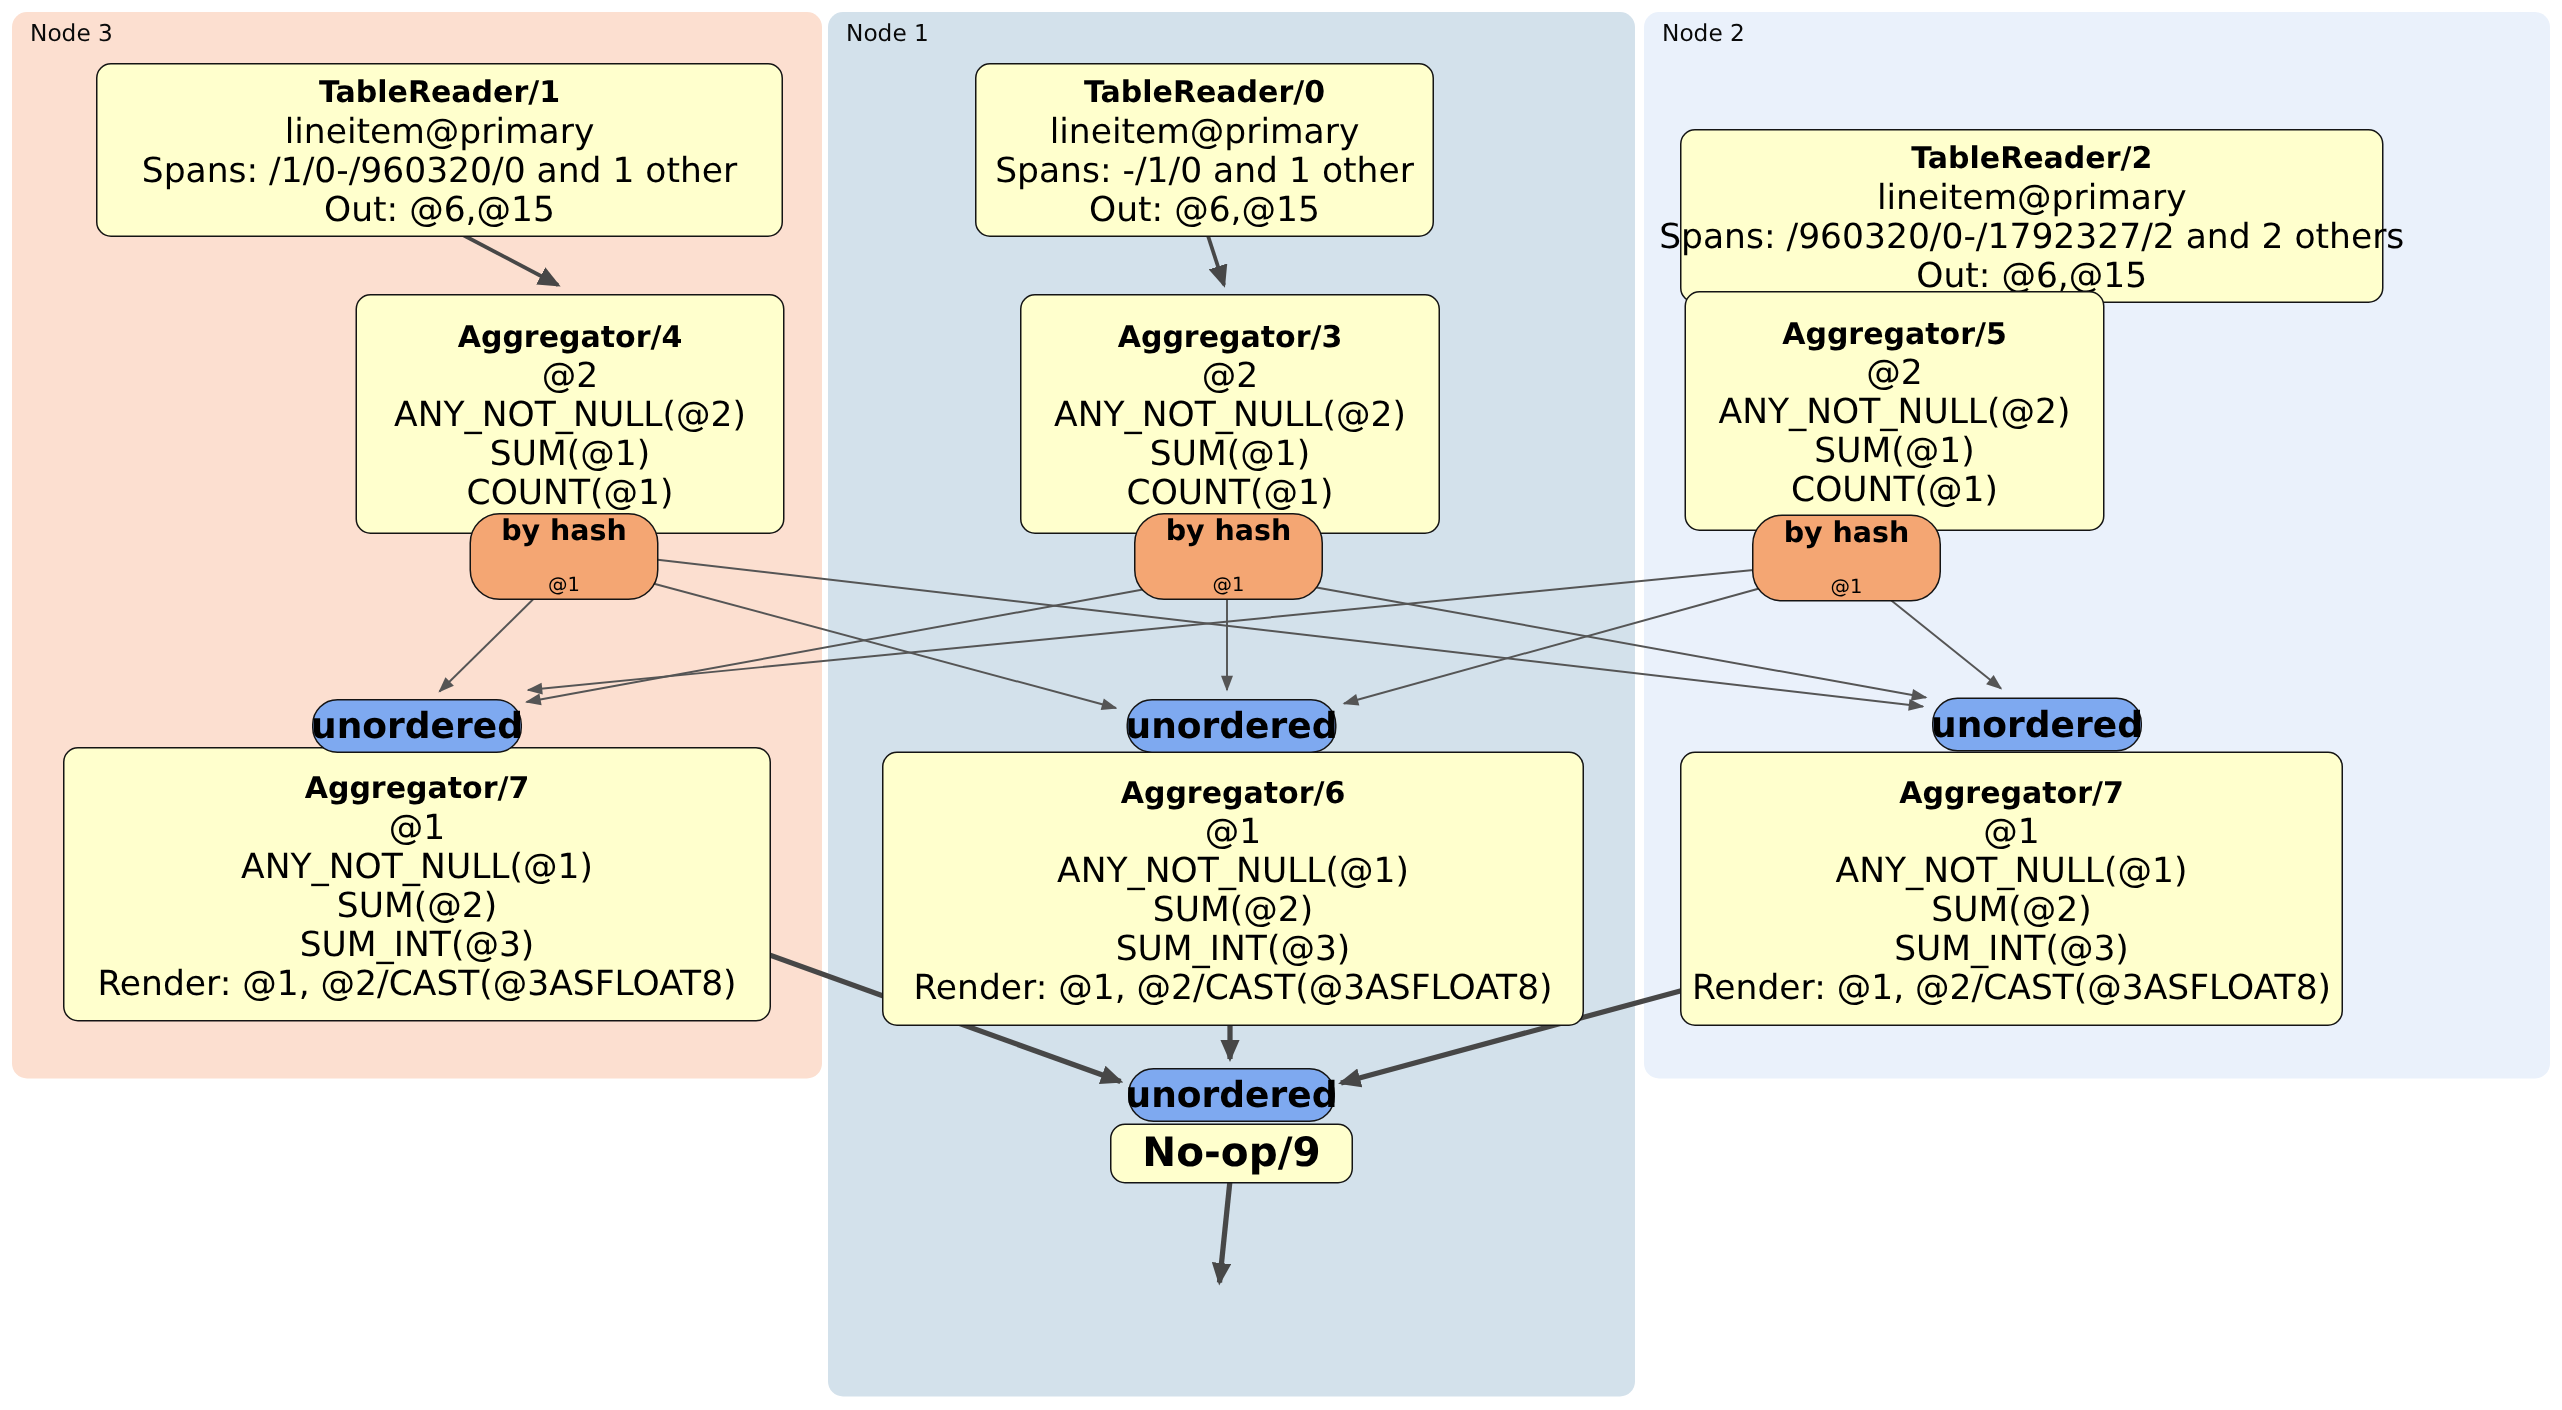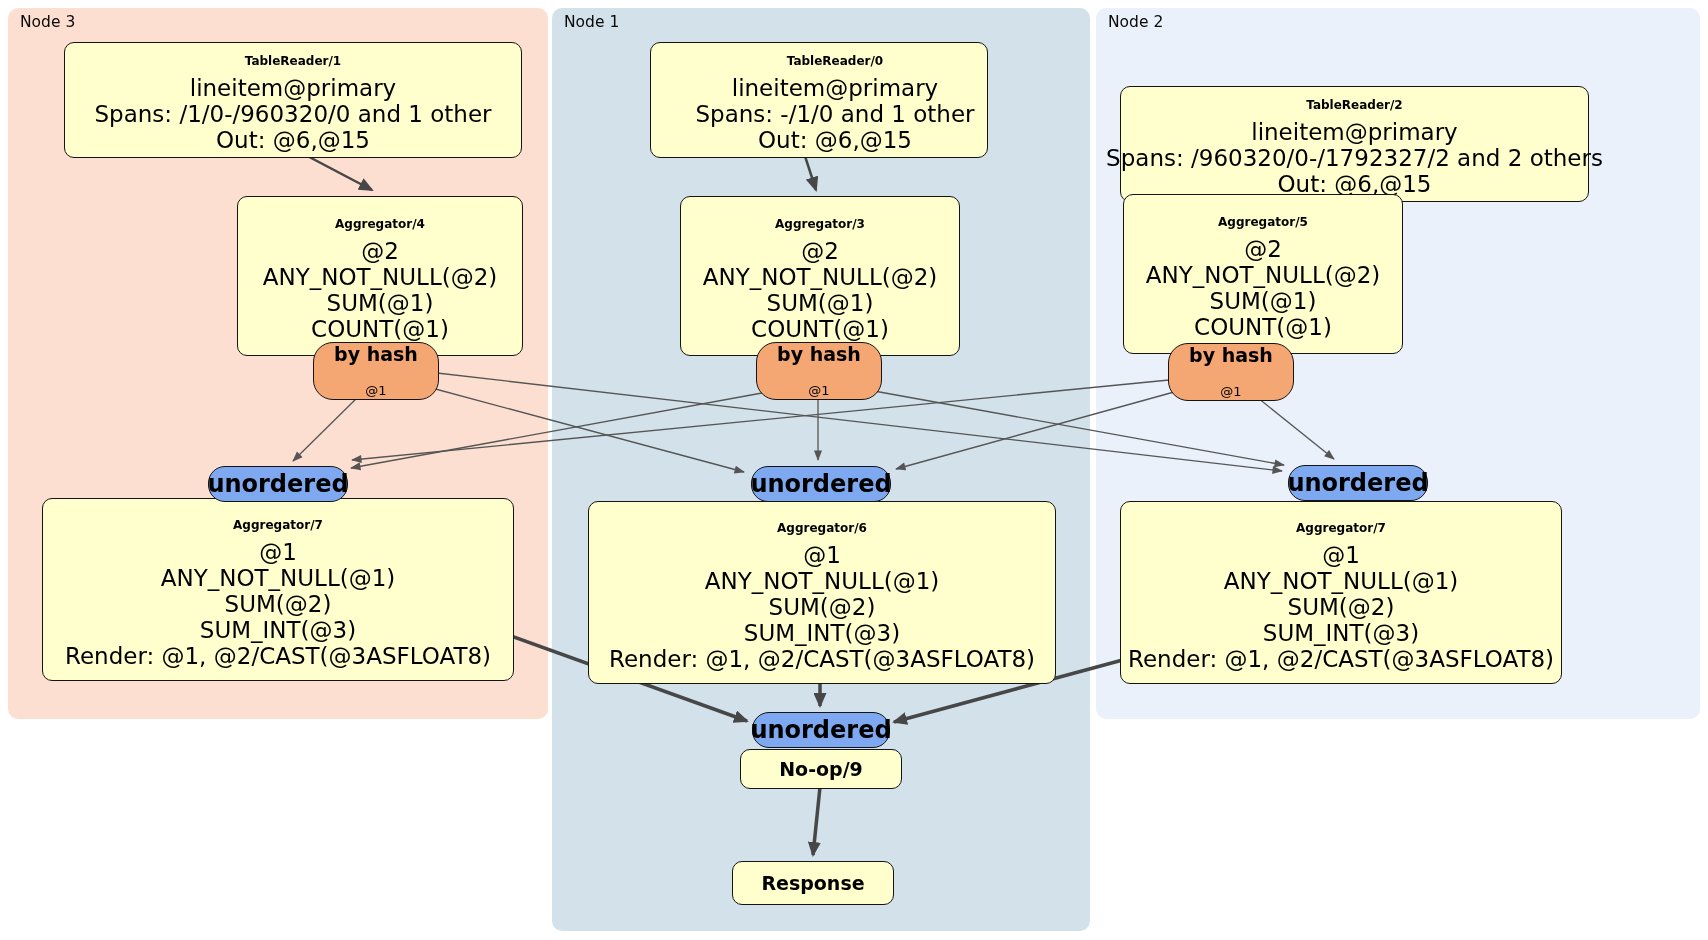--- a/index.html
+++ b/index.html
@@ -12,34 +12,34 @@
   #region-node1{left:552px;top:8px;width:538px;height:923px;background:var(--node1-bg,#d3e1eb);}
   #region-node2{left:1096px;top:8px;width:604px;height:711px;background:var(--node2-bg,#eaf1fb);}
   .region-label{position:absolute;top:5px;left:12px;font-size:15.5px;color:#0a0a0a;}
   #edges{position:absolute;left:0;top:0;z-index:1;}
   .nodebox{
     position:absolute;z-index:2;background:var(--box-bg,#ffffcd);
     border:1.6px solid #141414;border-radius:10px;
     display:flex;flex-direction:column;align-items:center;justify-content:center;
     text-align:center;
   }
-  .box-title{font-weight:bold;font-size:12px;line-height:28px;white-space:nowrap;}
+  .box-title{font-weight:bold;font-size:20px;line-height:28px;white-space:nowrap;}
   .box-line{font-size:23px;line-height:26px;white-space:nowrap;}
   #tr1{left:64px;top:42px;width:456px;height:114px;}
-  #tr0{left:650px;top:42px;width:304px;height:114px;padding-left:32px;}
+  #tr0{left:650px;top:42px;width:304px;height:114px;}
   #tr2{left:1120px;top:42px;width:467px;height:114px;margin-top:44px;}
   #agg4{left:237px;top:196px;width:284px;height:158px;}
   #agg3{left:680px;top:196px;width:278px;height:158px;}
   #agg5{left:1123px;top:194px;width:278px;height:158px;}
   #agg7{left:42px;top:498px;width:470px;height:181px;}
   #agg6{left:588px;top:501px;width:466px;height:181px;}
   #agg8{left:1120px;top:501px;width:440px;height:181px;}
   #noop{left:740px;top:749px;width:160px;height:38px;}
   #response{left:732px;top:861px;width:160px;height:42px;}
-  #noop .box-title,#response .box-title{font-size:19px;}
+  #noop .box-title,#response .box-title{font-size:27px;}
   .byhash{
     position:absolute;z-index:3;width:124px;height:56px;
     background:var(--by-hash-bg,#f4a673);border:1.6px solid #141414;border-radius:20px;
     display:flex;flex-direction:column;align-items:center;justify-content:space-between;text-align:center;
   }
   .byhash-title{font-weight:bold;font-size:19px;line-height:22px;}
   .byhash-sub{font-size:13px;line-height:16px;}
   #byhash-l{left:313px;top:342px;}
   #byhash-c{left:756px;top:342px;}
   #byhash-r{left:1168px;top:343px;}
@@ -150,23 +150,20 @@
     <div class="box-line">@1</div>
     <div class="box-line">ANY_NOT_NULL(@1)</div>
     <div class="box-line">SUM(@2)</div>
     <div class="box-line">SUM_INT(@3)</div>
     <div class="box-line">Render: @1, @2/CAST(@3ASFLOAT8)</div>
   </div>
   <div class="pill" id="u-b">unordered</div>
   <div class="nodebox" id="noop">
     <div class="box-title">No-op/9</div>
   </div>
-  <div class="nodebox" id="response">
-    <div class="box-title">Response</div>
-  </div>
 
   <div class="nodebox" id="tr2">
     <div class="box-title">TableReader/2</div>
     <div class="box-line">lineitem@primary</div>
     <div class="box-line">Spans: /960320/0-/1792327/2 and 2 others</div>
     <div class="box-line">Out: @6,@15</div>
   </div>
   <div class="nodebox" id="agg5">
     <div class="box-title">Aggregator/5</div>
     <div class="box-line">@2</div>

